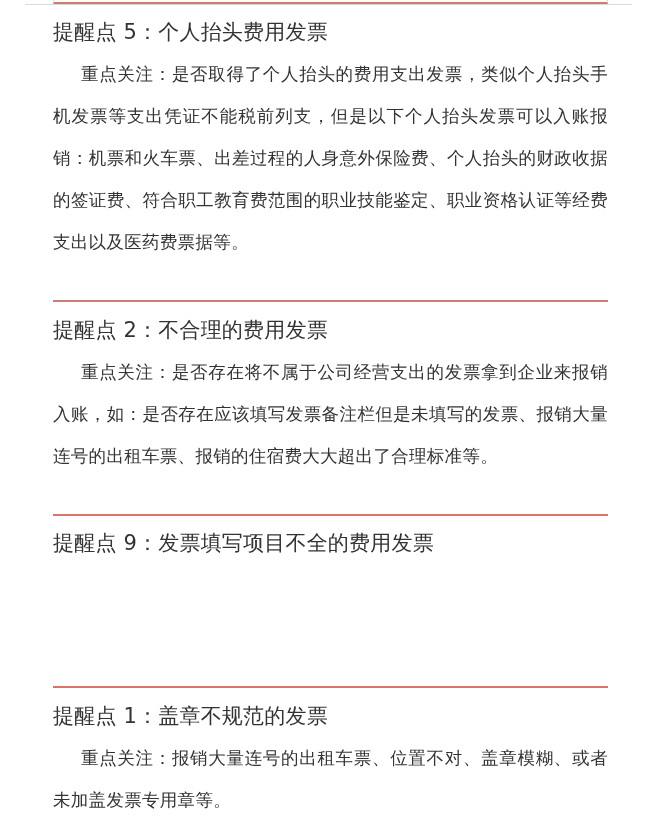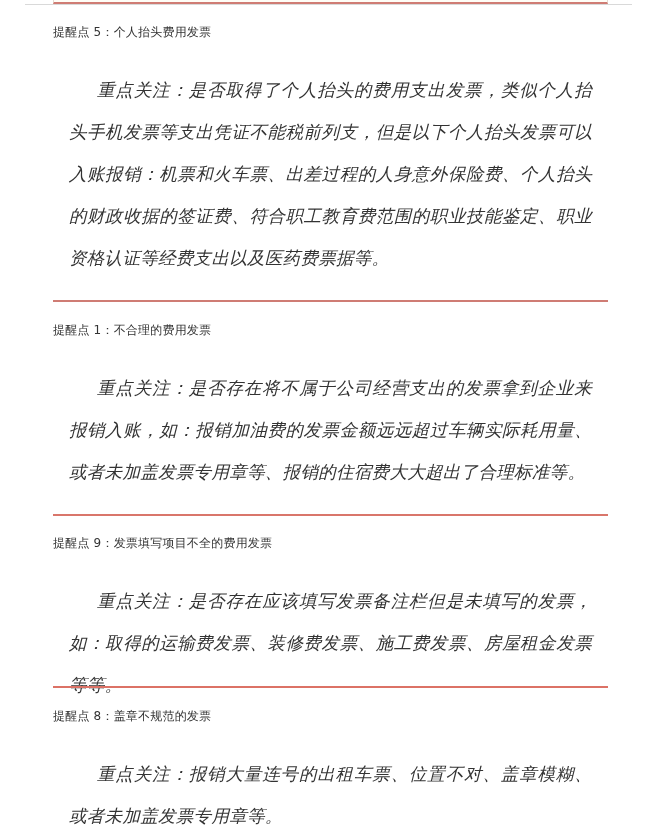--- a/index.html
+++ b/index.html
@@ -3,46 +3,45 @@
 <meta charset="utf-8">
 <style>
   html, body { margin: 0; padding: 0; background: #ffffff; }
   body { width: 647px; height: 833px; position: relative; overflow: hidden;
          font-family: "DejaVu Sans", "Liberation Sans", sans-serif; color: #333333; }
   .top-rule { position: absolute; left: 25px; top: 4px; width: 607px; height: 1px; background: #d9d9d9; }
   .top-box { position: absolute; left: 53px; top: -10px; width: 555px; height: 14px;
              background: #fffdf6; border-bottom: 2px solid #cf7c74; border-left: 1px solid #e6d9d0; border-right: 1px solid #e6d9d0; box-sizing: border-box; }
   .section { position: absolute; left: 53px; width: 555px; }
   .divider { position: absolute; left: 53px; width: 555px; height: 2px; }
-  .title { font-size: 12px; line-height: 42px; height: 42px; white-space: nowrap; letter-spacing: 0.2px; }
-  .para { font-size: 17.5px; line-height: 42px; text-align: justify; text-indent: 28px; margin: 16px; letter-spacing: 0.3px; font-style: italic; }
+  .title { font-size: 21px; line-height: 42px; height: 42px; white-space: nowrap; letter-spacing: 0.2px; }
+  .para { font-size: 17.5px; line-height: 42px; text-align: justify; text-indent: 28px; margin: 0; letter-spacing: 0.3px; }
 </style>
 </head>
 <body>
 
 <div class="top-rule"></div>
 <div class="top-box"></div>
 
 <div class="section" style="top:11px;">
   <div class="title">提醒点 5：个人抬头费用发票</div>
   <p class="para">重点关注：是否取得了个人抬头的费用支出发票，类似个人抬头手机发票等支出凭证不能税前列支，但是以下个人抬头发票可以入账报销：机票和火车票、出差过程的人身意外保险费、个人抬头的财政收据的签证费、符合职工教育费范围的职业技能鉴定、职业资格认证等经费支出以及医药费票据等。</p>
 </div>
 
 <div class="divider" style="top:300px; background:#cf7c74;"></div>
 
 <div class="section" style="top:309px;">
-  <div class="title">提醒点 1：不合理的费用发票</div>
-  <p class="para">重点关注：是否存在将不属于公司经营支出的发票拿到企业来报销入账，如：报销加油费的发票金额远远超过车辆实际耗用量、或者未加盖发票专用章等、报销的住宿费大大超出了合理标准等。</p>
+  <div class="title">提醒点 2：不合理的费用发票</div>
+  <p class="para">重点关注：是否存在将不属于公司经营支出的发票拿到企业来报销入账，如：是否存在应该填写发票备注栏但是未填写的发票、报销大量连号的出租车票、报销的住宿费大大超出了合理标准等。</p>
 </div>
 
 <div class="divider" style="top:514px; background:#d9766b;"></div>
 
 <div class="section" style="top:522px;">
   <div class="title">提醒点 9：发票填写项目不全的费用发票</div>
-  <p class="para">重点关注：是否存在应该填写发票备注栏但是未填写的发票，如：取得的运输费发票、装修费发票、施工费发票、房屋租金发票等等。</p>
 </div>
 
 <div class="divider" style="top:686px; background:#dc7266;"></div>
 
 <div class="section" style="top:695px;">
-  <div class="title">提醒点 8：盖章不规范的发票</div>
+  <div class="title">提醒点 1：盖章不规范的发票</div>
   <p class="para">重点关注：报销大量连号的出租车票、位置不对、盖章模糊、或者未加盖发票专用章等。</p>
 </div>
 
 </body></html>

